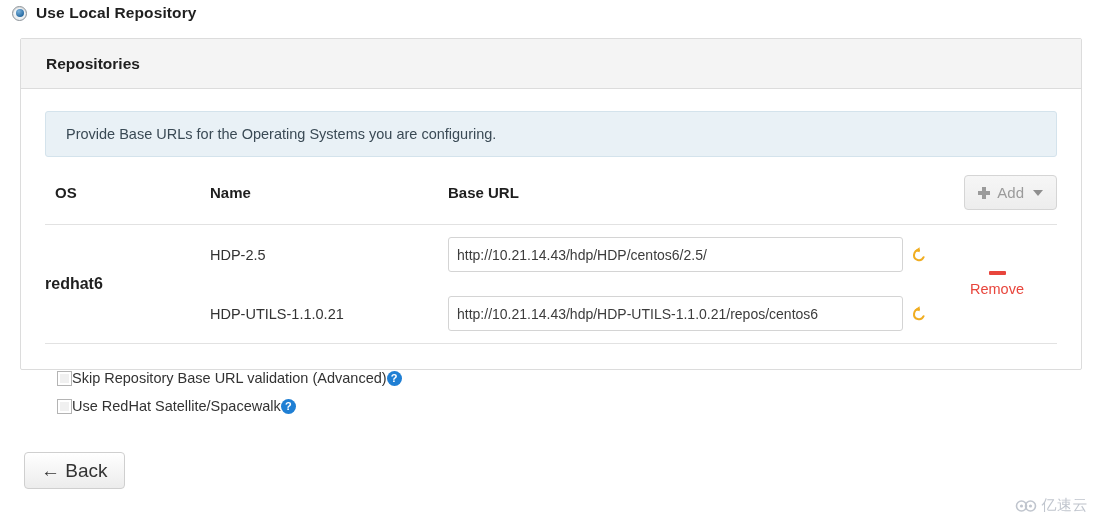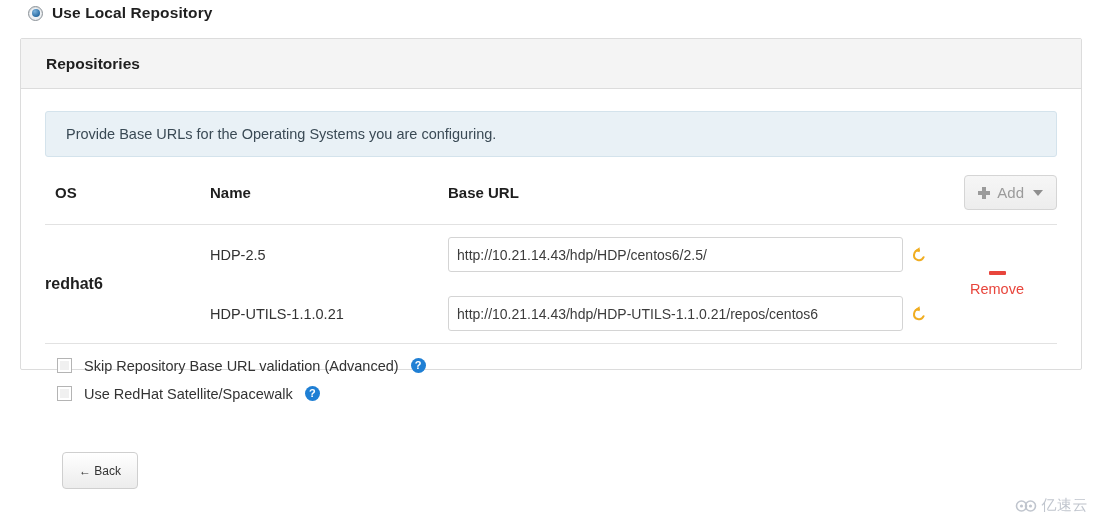--- a/index.html
+++ b/index.html
@@ -9,21 +9,21 @@
     background: #ffffff;
     font-family: "Liberation Sans", sans-serif;
     color: #333333;
     overflow: hidden;
   }
 
   #app { position: relative; width: 1102px; height: 519px; }
 
   
   .radio-row {
-    position: absolute; left: 28px; top: 4px;
+    position: absolute; left: 12px; top: 4px;
     display: flex; align-items: center; gap: 9px;
   }
   .radio-outer {
     width: 15px; height: 15px; border-radius: 50%;
     border: 1px solid #8b9298;
     background: radial-gradient(circle at 50% 38%, #ffffff 0%, #e9edf0 75%);
     display: flex; align-items: center; justify-content: center;
     box-shadow: inset 0 1px 1px rgba(0,0,0,.12);
     flex: none;
   }
@@ -145,21 +145,21 @@
   .caret-down {
     width: 0; height: 0; margin-left: 2px;
     border-left: 5px solid transparent;
     border-right: 5px solid transparent;
     border-top: 6px solid #8f8f8f;
   }
 
   
   .check-rows { padding: 14px 0 0 12px; border-top: 1px solid #e2e2e2; }
   .check-row {
-    display: flex; align-items: flex-start; gap: 12px;
+    display: flex; align-items: flex-end; 
     height: 28px;
   }
   .cbox {
     width: 15px; height: 15px; flex: none;
     border: 1px solid #b4b4b4;
     background: #f0f0f0;
     box-shadow: inset 0 0 0 2px #ffffff;
   }
   .check-label { font-size: 14.5px; color: #333333; }
   .help-ico {
@@ -171,24 +171,23 @@
     font-family: "Liberation Sans", sans-serif;
   }
 
   
   .btn-back {
     position: absolute; left: 24px; top: 452px;
     height: 37px; padding: 0 16px;
     background: linear-gradient(#ffffff, #ececec);
     border: 1px solid #cfcfcf;
     border-radius: 4px;
-    font-size: 12px; color: #333333;
+    font-size: 19px; color: #333333;
     font-family: "Liberation Sans", sans-serif;
     cursor: pointer;
-    margin-left: 38px;
   }
   .btn-next {
     position: absolute; right: 20px; top: 452px;
     height: 37px; padding: 0 18px;
     background: #5cb85c;
     border: 1px solid #4cae4c;
     border-radius: 4px;
     font-size: 14.5px; color: #ffffff;
     font-family: "Liberation Sans", sans-serif;
     cursor: pointer;

